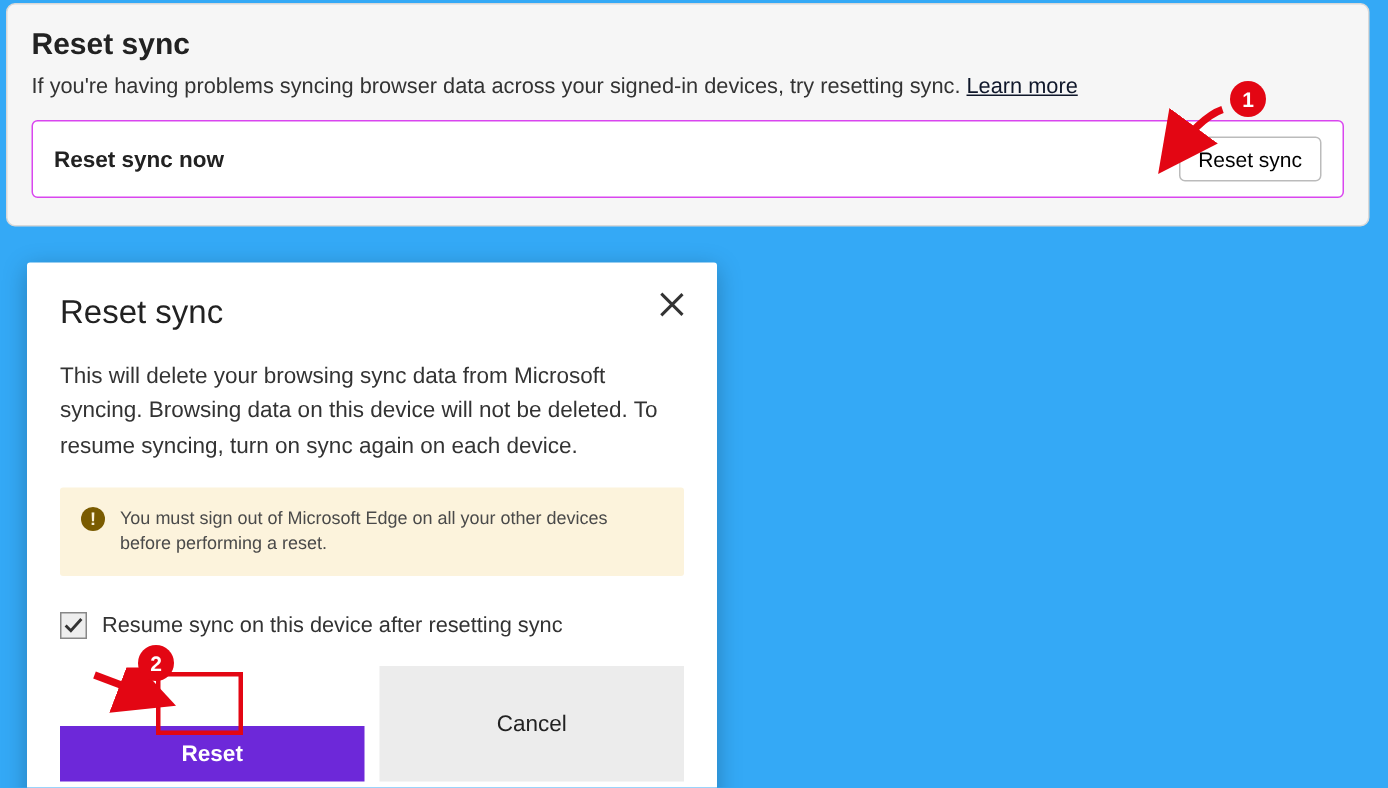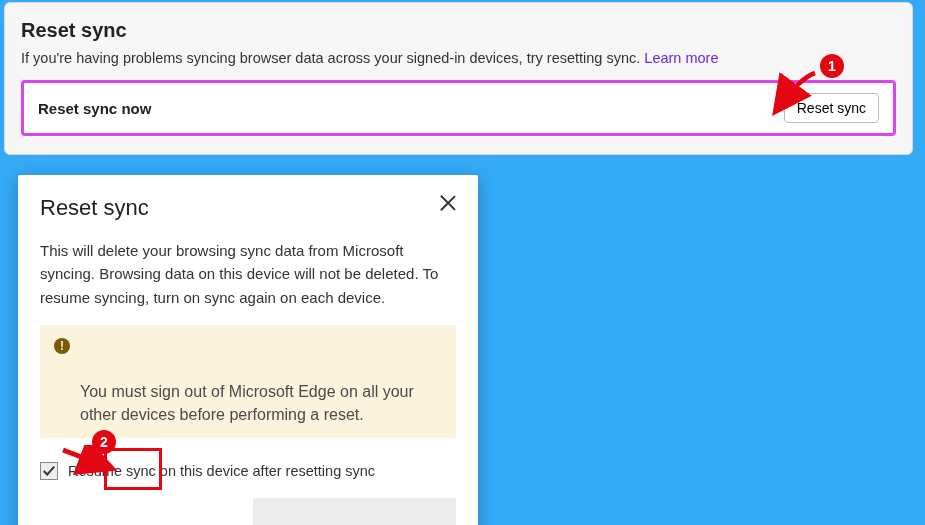--- a/index.html
+++ b/index.html
@@ -28,30 +28,31 @@
     font-weight: 600;
     color: #222;
     margin-bottom: 8px;
   }
   .card-desc {
     font-size: 14.5px;
     color: #333;
     margin-bottom: 14px;
   }
   .learn-more {
-    color: #6d28d9;
+    color: #0f172a;
+    text-decoration: underline;
     cursor: pointer;
     text-align: right;
   }
   .row {
     display: flex;
     justify-content: space-between;
     align-items: center;
     background: #fff;
-    border: 3px solid #d946ef;
+    border: 1px solid #d946ef;
     border-radius: 4px;
     padding: 10px 14px;
   }
   .row-label {
     font-size: 15px;
     font-weight: 600;
     color: #222;
   }
   .btn-reset-sync {
     background: #fff;
@@ -127,24 +128,23 @@
     color: #fcf3dc;
     font-weight: 700;
     font-size: 12px;
     display: flex;
     align-items: center;
     justify-content: center;
     flex-shrink: 0;
     margin-top: 1px;
   }
   .warning-text {
-    font-size: 16px;
+    font-size: 12px;
     line-height: 1.45;
     color: #4a4a4a;
-    margin-top: 43px;
   }
 
   .checkbox-row {
     display: flex;
     align-items: center;
     gap: 10px;
     margin-bottom: 18px;
   }
   .checkbox {
     width: 18px;

